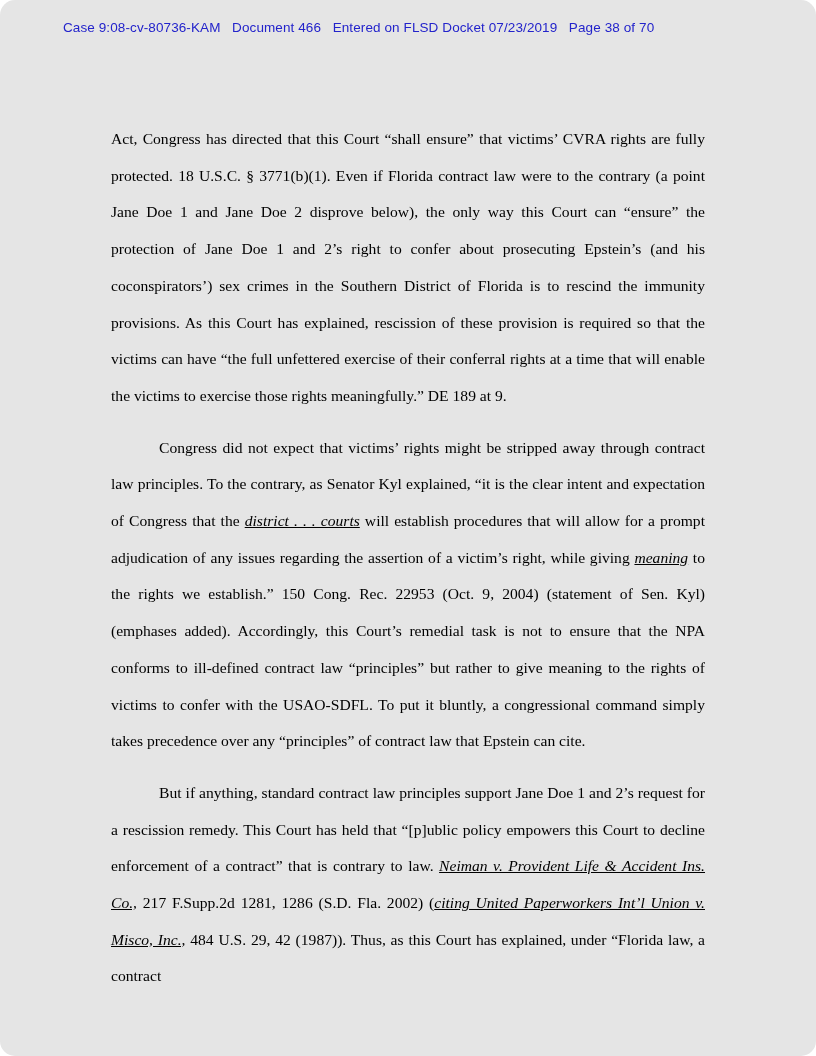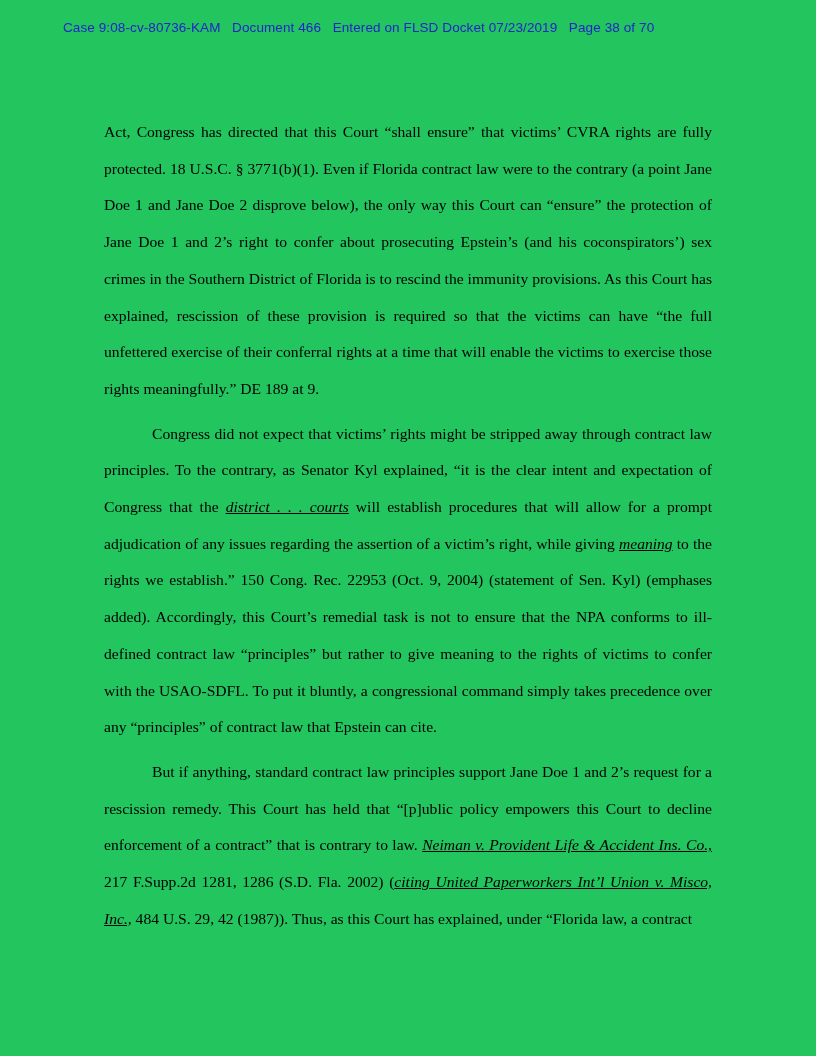--- a/index.html
+++ b/index.html
@@ -4,22 +4,23 @@
 <style>
   html, body {
     margin: 0;
     padding: 0;
     background: #ffffff;
   }
   .page {
     position: relative;
     width: 816px;
     height: 1056px;
-    background: #22c55e;
+    background: #e5e5e5;
     overflow: hidden;
+    border-radius: 15px;
   }
   .doc-header {
     position: absolute;
     top: 20px;
     left: 63px;
     font-family: "Liberation Sans", sans-serif;
     font-size: 13.5px;
     letter-spacing: 0.1px;
     white-space: pre;
   }
@@ -28,21 +29,21 @@
     top: 106px;
     left: 96px;
     width: 624px;
     font-family: "Liberation Serif", serif;
     font-size: 15.6px;
     line-height: 36.7px;
     color: #000000;
     text-align: justify;
   }
   .para {
-    margin: 8px;
+    margin: 15px;
   }
   .para.indent {
     text-indent: 48px;
   }
   .italic {
     font-style: italic;
     text-decoration: underline;
   }
   .page-number {
     position: absolute;

